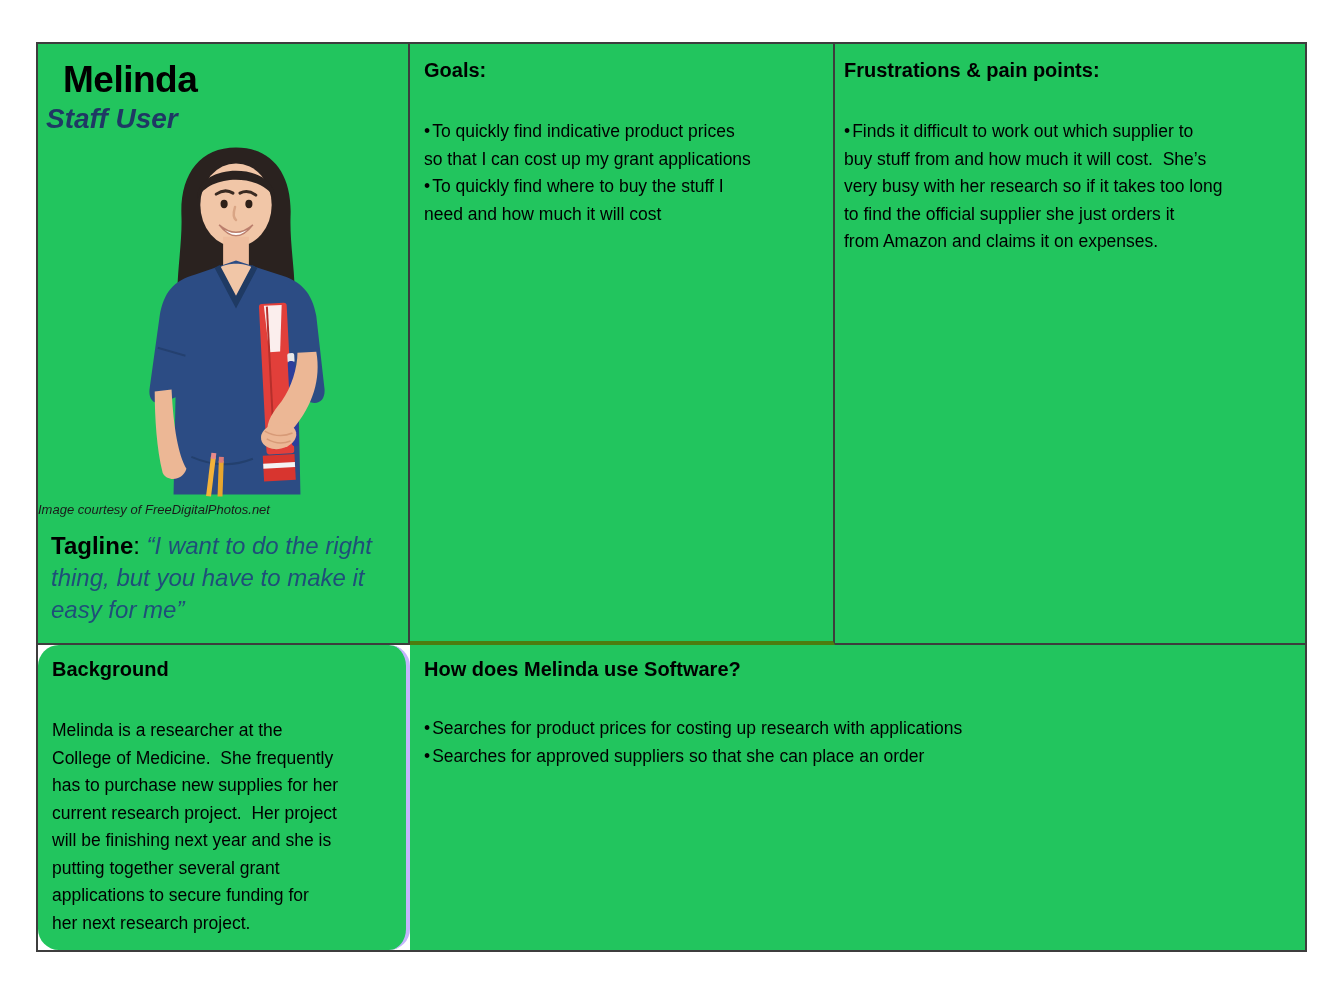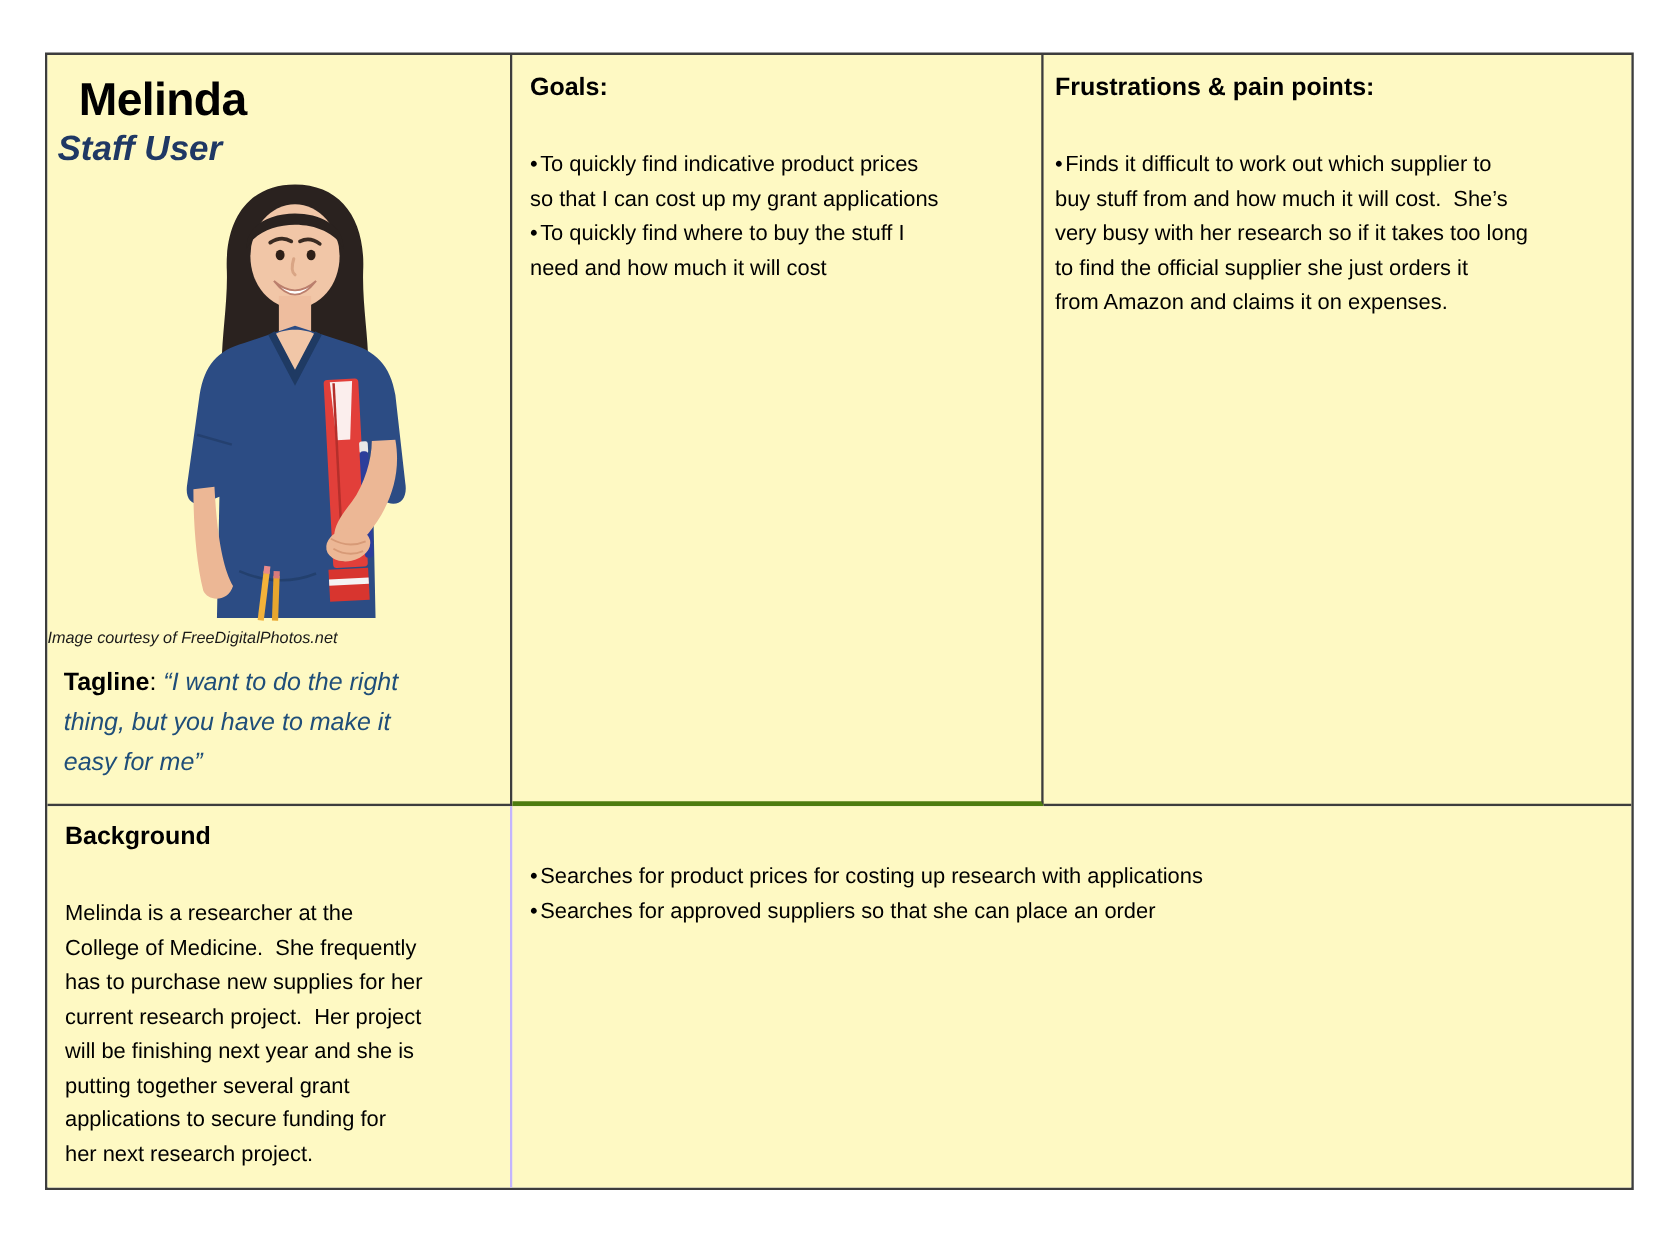--- a/index.html
+++ b/index.html
@@ -5,34 +5,34 @@
   * { margin:0; padding:0; box-sizing:border-box; }
   html,body { width:1344px; height:1008px; background:#ffffff;
               font-family:"Liberation Sans","DejaVu Sans",sans-serif; color:#000; }
   .page { position:relative; width:1344px; height:1008px; background:#fff; overflow:hidden; }
 
   .persona-table {
     position:absolute; left:36px; top:42px; width:1271px; height:910px;
     display:grid; grid-template-columns:372px 425px 1fr; grid-template-rows:601px 1fr;
     border:2px solid #3d3d3d; background:#fff;
   }
-  .cell { background:#fef9c3; overflow:hidden; }
+  .cell { background:#22c55e; overflow:hidden; }
   .c-profile { grid-column:1; grid-row:1; border-right:2px solid #3d3d3d; border-bottom:2px solid #3d3d3d; }
   .c-goals   { grid-column:2; grid-row:1; border-right:2px solid #3d3d3d; border-bottom:4px solid #4d7c0f; padding:12px 16px 0 14px; }
   .c-frus    { grid-column:3; grid-row:1; border-bottom:2px solid #3d3d3d; padding:12px 8px 0 9px; }
-  .c-bg      { grid-column:1; grid-row:2; border-right:2px solid #c4b5fd; padding:10px 10px 0 14px; }
+  .c-bg      { grid-column:1; grid-row:2; border-right:4px solid #c4b5fd; padding:10px 10px 0 14px;border-radius:21px; }
   .c-soft    { grid-column:2 / span 2; grid-row:2; padding:10px 16px 0 14px; }
 
   h1.persona-name { font-size:37px; font-weight:bold; margin:14px 0 0 25px; line-height:44px; letter-spacing:-0.5px; }
   .persona-role  { font-size:28px; font-weight:bold; font-style:italic; color:#1f3864; margin:3px 0 0 8px; line-height:28px; }
 
   .photo-wrap { width:228px; height:362px; margin:7px 0 0 84px; }
   .photo-caption { width:340px; text-align:left; font-size:13px; font-style:italic; color:#1a1a1a; line-height:16px; margin-top:0; }
 
-  .tagline { margin:12px 12px 0 13px; font-size:20px; line-height:32px; white-space:pre-wrap; }
+  .tagline { margin:12px 12px 0 13px; font-size:24px; line-height:32px; white-space:pre-wrap; }
   .tagline .tl-label { font-weight:bold; color:#000; }
   .tagline .tl-sep   { color:#000; }
   .tagline .tl-quote { font-style:italic; color:#1f4e79; }
 
   h2.sec { font-size:20px; font-weight:bold; line-height:28px; }
   .bullets { margin-top:34px; }
   .c-soft .bullets { margin-top:31px; }
   .bullet { font-size:17.5px; line-height:27.5px; white-space:pre-wrap; }
   .bullet::before { content:"\2022"; margin-right:2px; }
   .c-soft .bullet { line-height:28px; }
@@ -137,20 +137,21 @@
 College of Medicine.  She frequently
 has to purchase new supplies for her
 current research project.  Her project
 will be finishing next year and she is
 putting together several grant
 applications to secure funding for
 her next research project.</p>
     </div>
 
     <div class="cell c-soft">
+      <h2 class="sec">How does Melinda use Software?</h2>
       <div class="bullets">
         <p class="bullet">Searches for product prices for costing up research with applications</p>
         <p class="bullet">Searches for approved suppliers so that she can place an order</p>
       </div>
     </div>
 
   </div>
 </div>
 
 </body></html>

